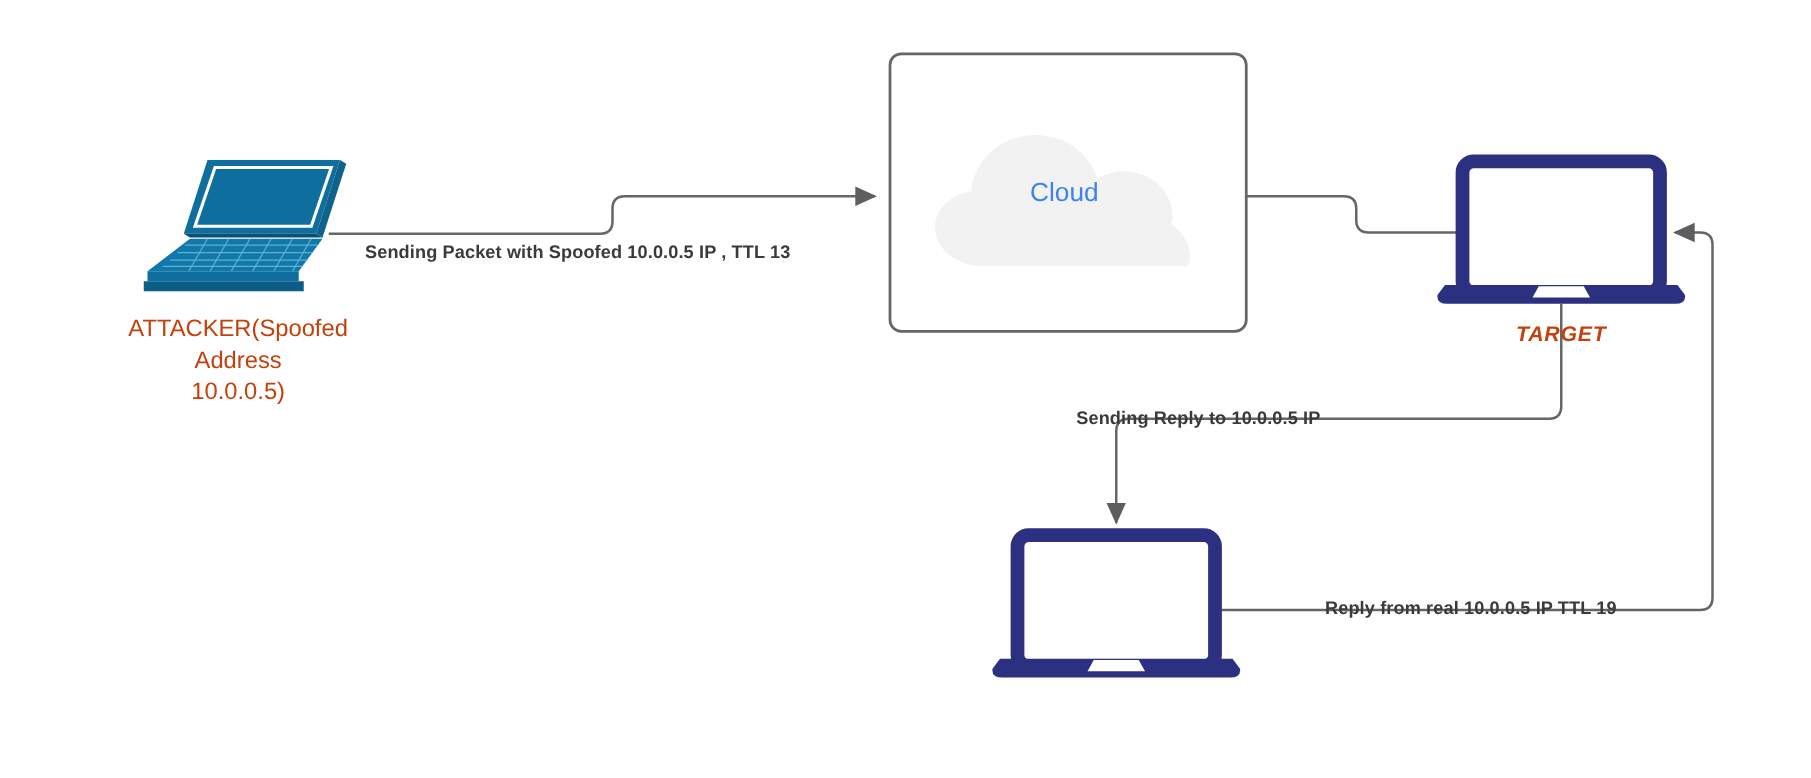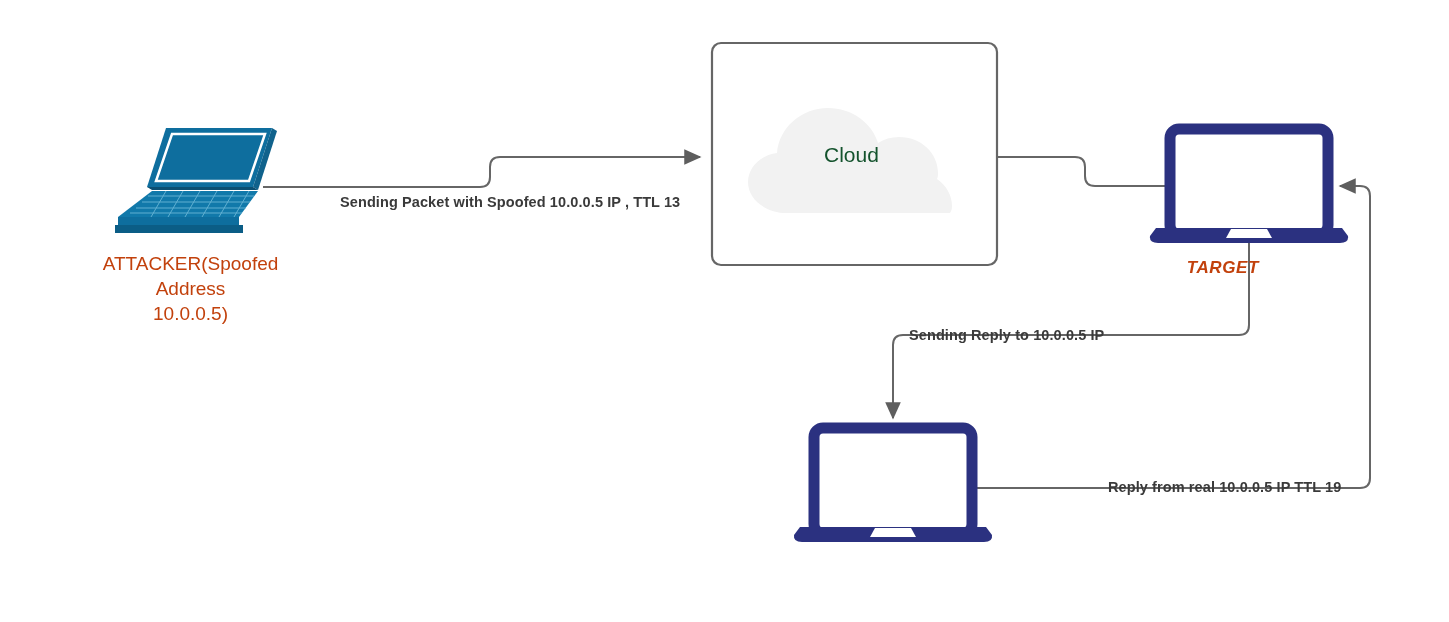--- a/index.html
+++ b/index.html
@@ -27,42 +27,41 @@
     height: 622px;
   }
   .edge-label {
     position: absolute;
     font-family: "Liberation Sans", sans-serif;
     font-size: 14.5px;
     font-weight: bold;
     color: #3a3a3a;
     white-space: nowrap;
     letter-spacing: 0.1px;
-    margin-left: 48px;
   }
   .node-label {
     position: absolute;
     font-family: "Liberation Sans", sans-serif;
     font-size: 19px;
     color: #c2410c;
     text-align: center;
     white-space: pre-line;
     line-height: 25px;
   }
   .node-label.bold-italic {
     font-weight: bold;
     font-style: italic;
     font-size: 17px;
     letter-spacing: 0.6px;
   }
   .cloud-text {
     position: absolute;
     font-family: "Liberation Sans", sans-serif;
     font-size: 21px;
-    color: #14532d;
+    color: #3b82f6;
     white-space: nowrap;
   }
 </style>
 </head>
 <body>
 
 <div id="diagram-root">
 
   <svg class="canvas" viewBox="0 0 1449 622" xmlns="http://www.w3.org/2000/svg">
 
@@ -154,21 +153,21 @@
     </g>
 
   </svg>
 
   <div class="cloud-text" style="left:824px; top:143px;">Cloud</div>
 
   <div class="node-label" style="left:52px; top:251px; width:277px;">ATTACKER(Spoofed
 Address
 10.0.0.5)</div>
 
-  <div class="node-label bold-italic" style="left:1101px; top:255px; width:158px;text-align:right;">TARGET</div>
+  <div class="node-label bold-italic" style="left:1170px; top:255px; width:158px;">TARGET</div>
 
 
   <div class="edge-label" style="left:292px; top:194px;">Sending Packet with Spoofed 10.0.0.5 IP , TTL 13</div>
 
   <div class="edge-label" style="left:861px; top:327px;">Sending Reply to 10.0.0.5 IP</div>
 
   <div class="edge-label" style="left:1060px; top:479px;">Reply from real 10.0.0.5 IP TTL 19</div>
 
 </div>
 

